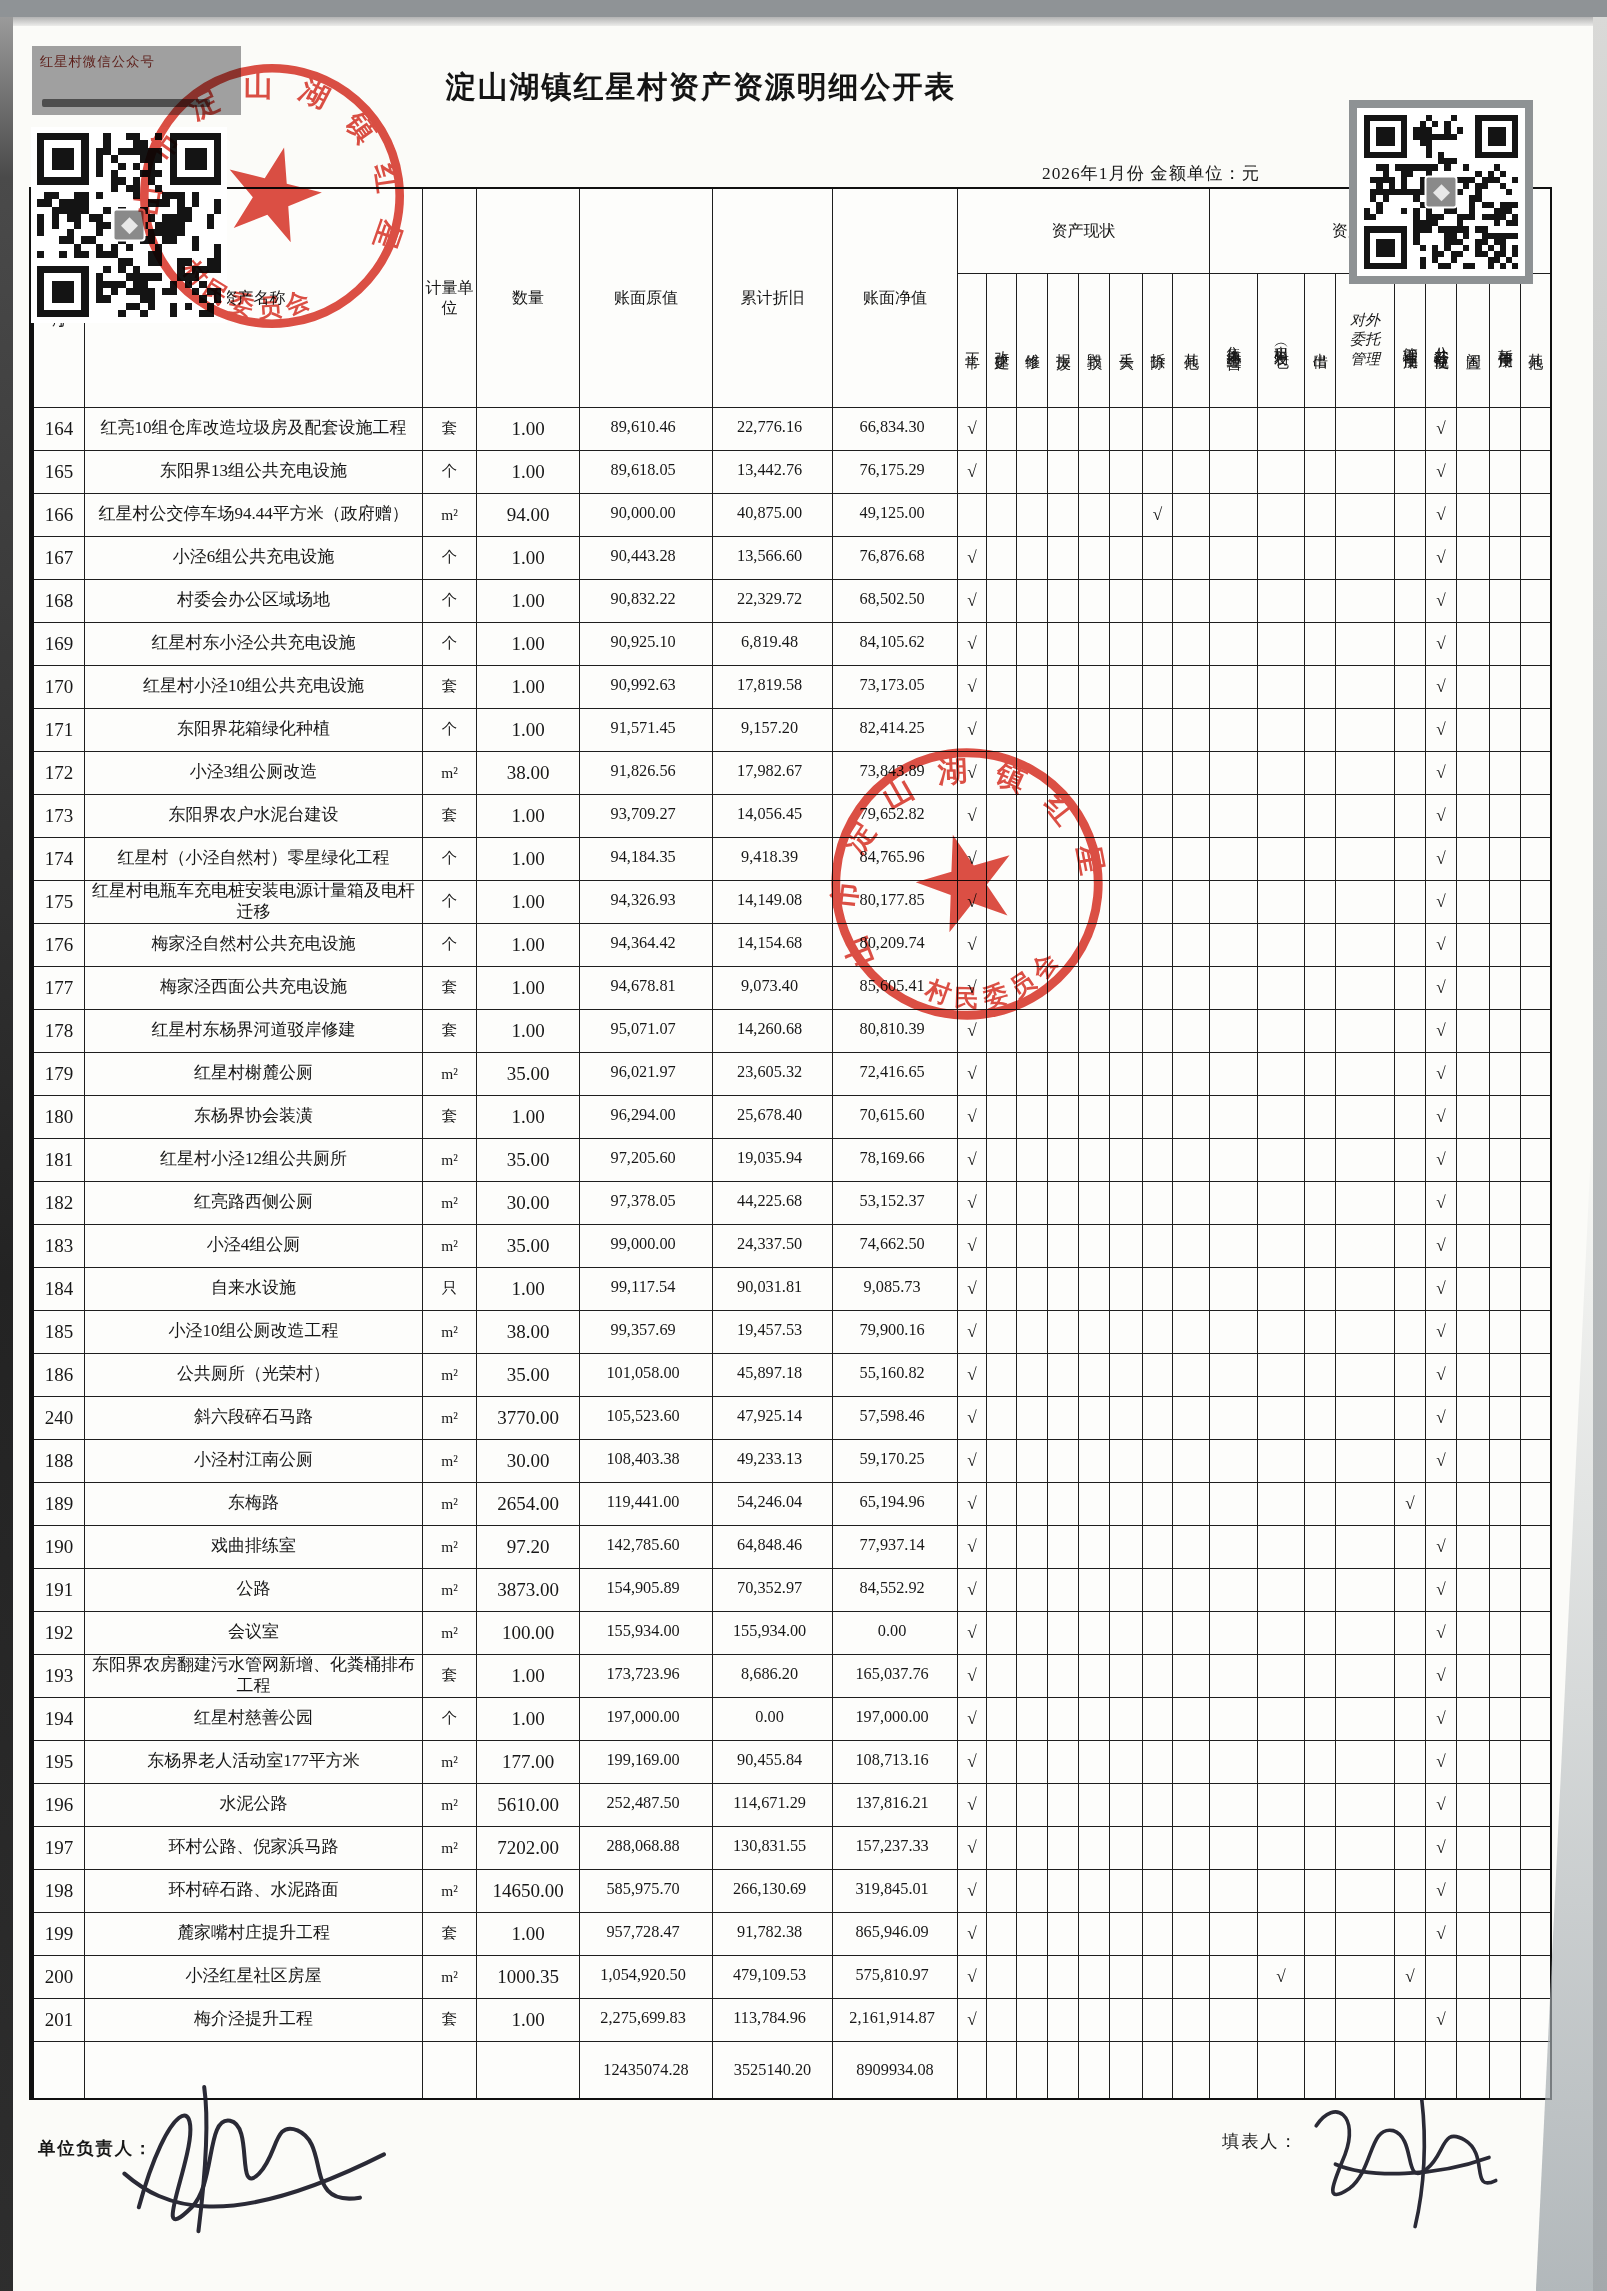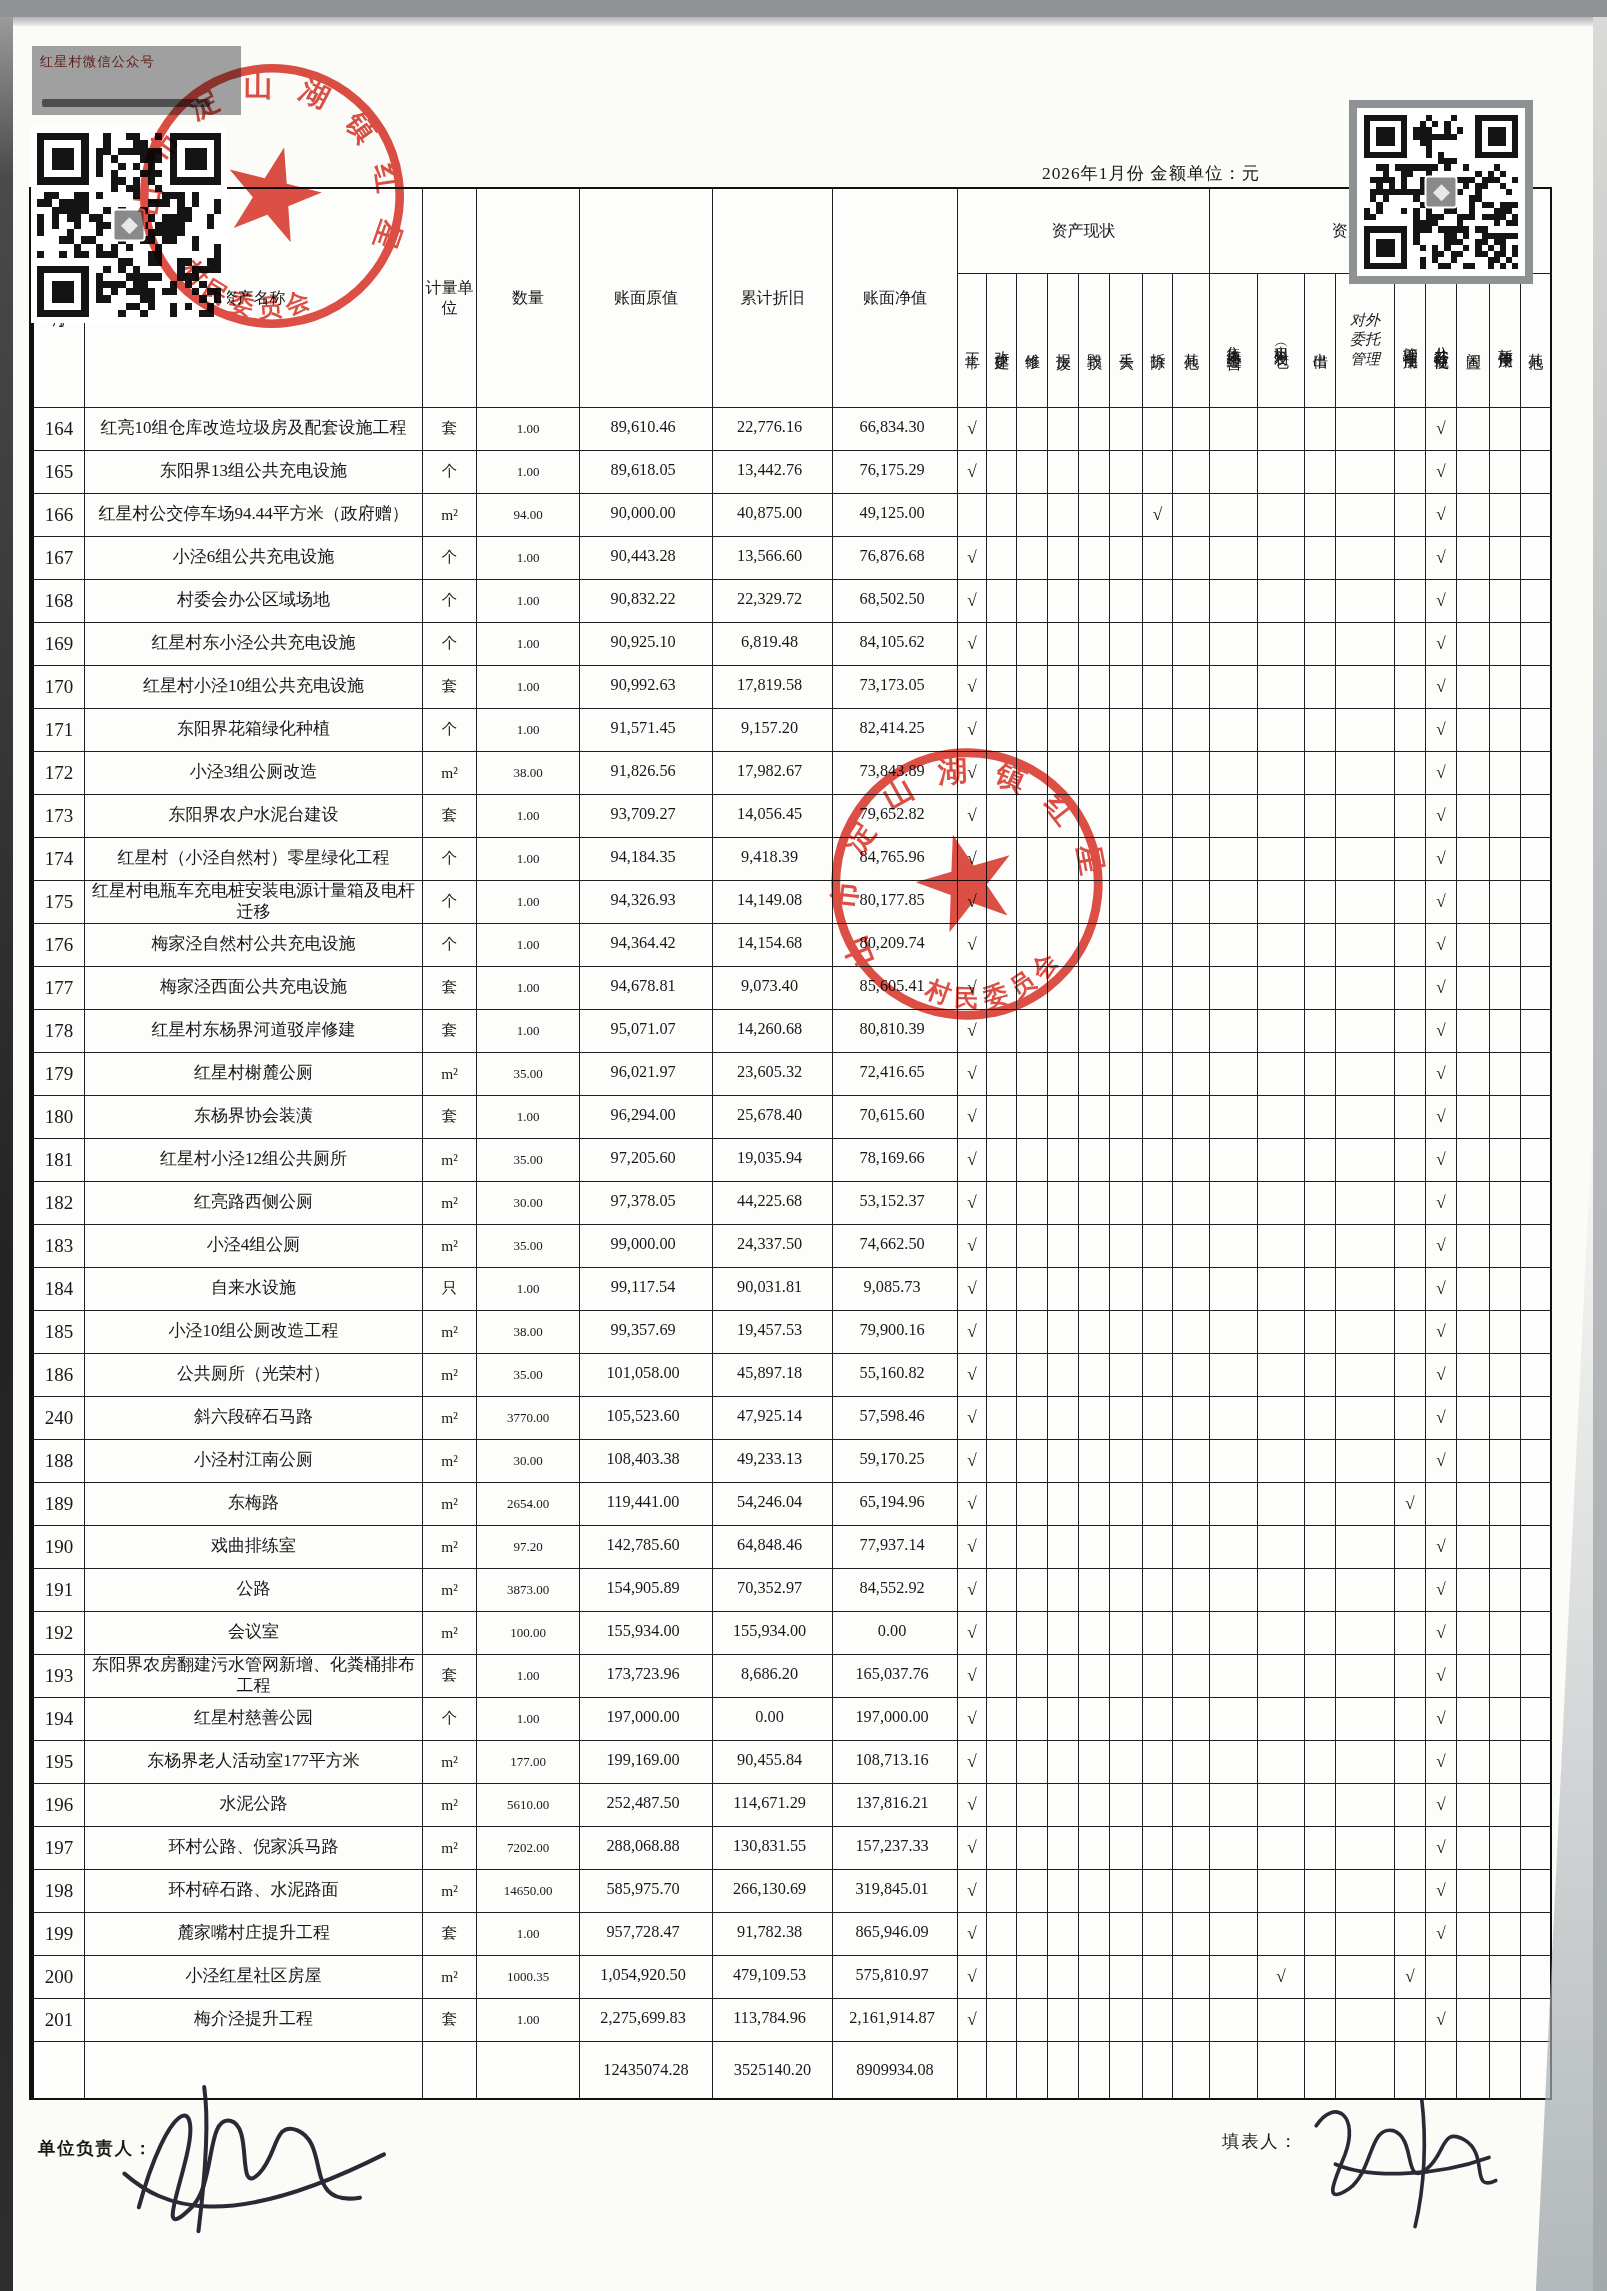--- a/index.html
+++ b/index.html
@@ -35,21 +35,21 @@
   tr.group-row{height:85px;}
   tr.sub-row{height:134px;}
   #asset-table tbody tr{height:43px;}
   #asset-table tr.total-row{height:58px;}
   th{font-size:16px;line-height:1.25;}
   .vtext{writing-mode:vertical-rl;text-orientation:upright;font-size:15px;letter-spacing:1.9px;line-height:1;display:inline-block;}
   .hwrap{display:block;width:37px;margin:0 auto;font-size:15px;line-height:1.3;text-align:center;font-style:italic;}
   td.c-no{font-size:19px;}
   td.c-name{font-size:17px;line-height:1.18;padding:0 2.9px;}
   td.c-unit{font-size:15.4px;}
-  td.c-qty{font-size:13px;}
+  td.c-qty{font-size:19px;}
   td.c-money{font-size:16.3px;text-align:right;vertical-align:bottom;padding:0 5.8px 3.8px 0;white-space:nowrap;}
   td.c-chk{font-size:17.3px;color:#161616;}
   td.c-total{font-size:16.3px;text-align:center;vertical-align:middle;white-space:nowrap;}
 
   
   .stamp{position:absolute;z-index:7;mix-blend-mode:multiply;opacity:.82;}
   #seal-top{left:128px;top:35px;width:288px;height:288px;transform:rotate(14deg);}
   #seal-middle{left:819px;top:719px;width:296px;height:296px;transform:rotate(-16deg);}
   .stamp-arc{font-size:30px;letter-spacing:25px;fill:#d6281c;font-weight:700;}
   .stamp-bot{font-size:25px;letter-spacing:7px;fill:#d6281c;font-weight:700;}
@@ -277,20 +277,21 @@
           <rect x="18" y="0" width="7" height="7" fill="#141414"></rect>
           <rect x="19" y="1" width="5" height="5" fill="#ffffff"></rect>
           <rect x="20" y="2" width="3" height="3" fill="#141414"></rect>
           <rect x="0" y="18" width="7" height="7" fill="#141414"></rect>
           <rect x="1" y="19" width="5" height="5" fill="#ffffff"></rect>
           <rect x="2" y="20" width="3" height="3" fill="#141414"></rect>
         </svg></div>
     <div class="qr-logo"></div>
   </div>
 
+  <div id="doc-title">淀山湖镇红星村资产资源明细公开表</div>
   <div id="period-caption">2026年1月份 金额单位：元</div>
 
   <div class="qr" id="qr-right">
     <div class="qr-box" style="position:relative;width:100%;height:100%;"><svg viewBox="0 0 25 25" width="100%" height="100%" shape-rendering="crispEdges">
           <rect x="0" y="0" width="25" height="25" fill="#ffffff"></rect>
           <rect x="10" y="0" width="1" height="1" fill="#141414"></rect>
           <rect x="14" y="0" width="1" height="1" fill="#141414"></rect>
           <rect x="9" y="1" width="1" height="1" fill="#141414"></rect>
           <rect x="11" y="1" width="1" height="1" fill="#141414"></rect>
           <rect x="13" y="1" width="1" height="1" fill="#141414"></rect>

